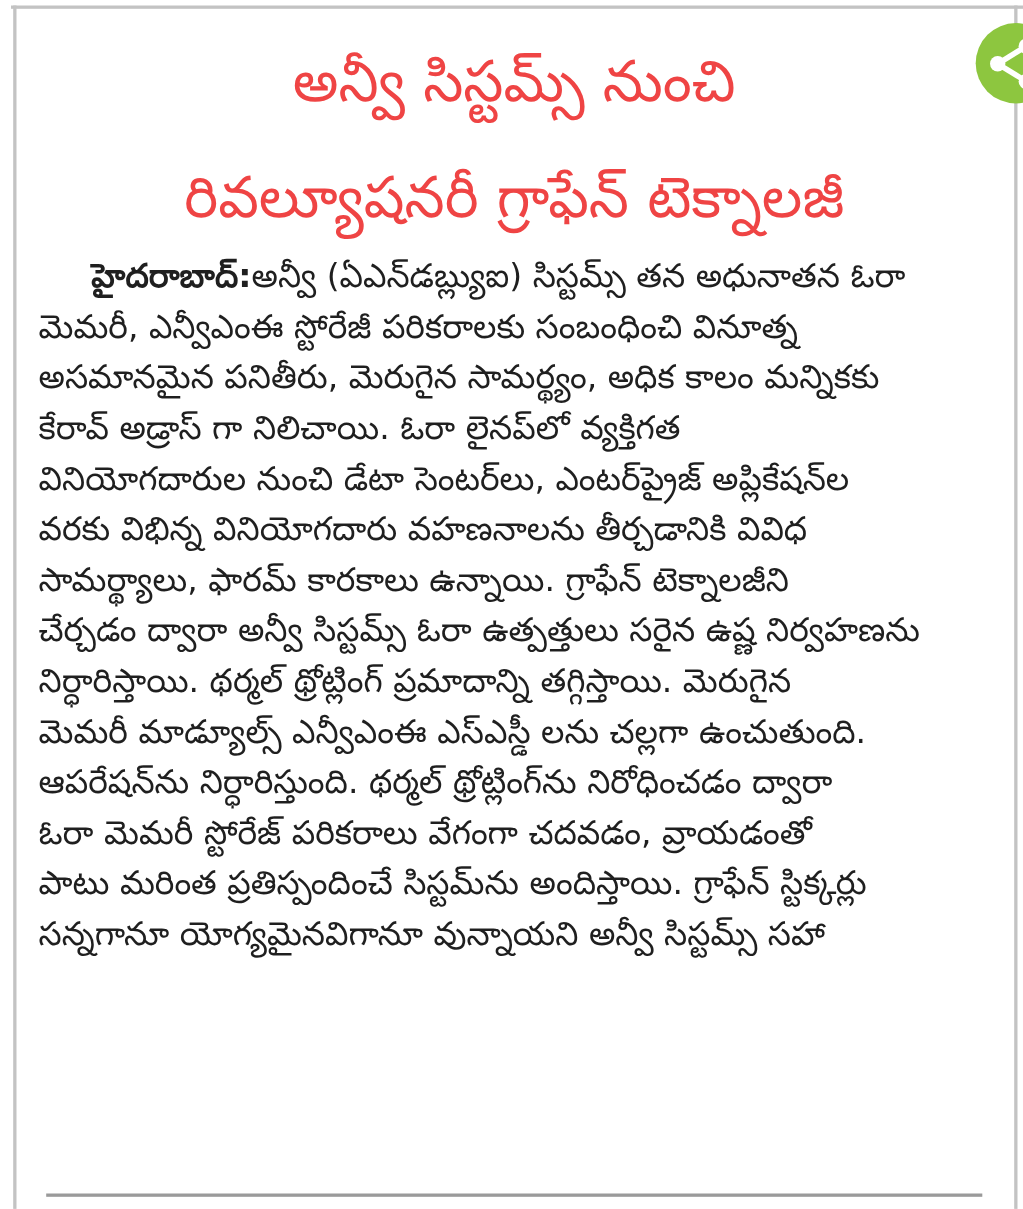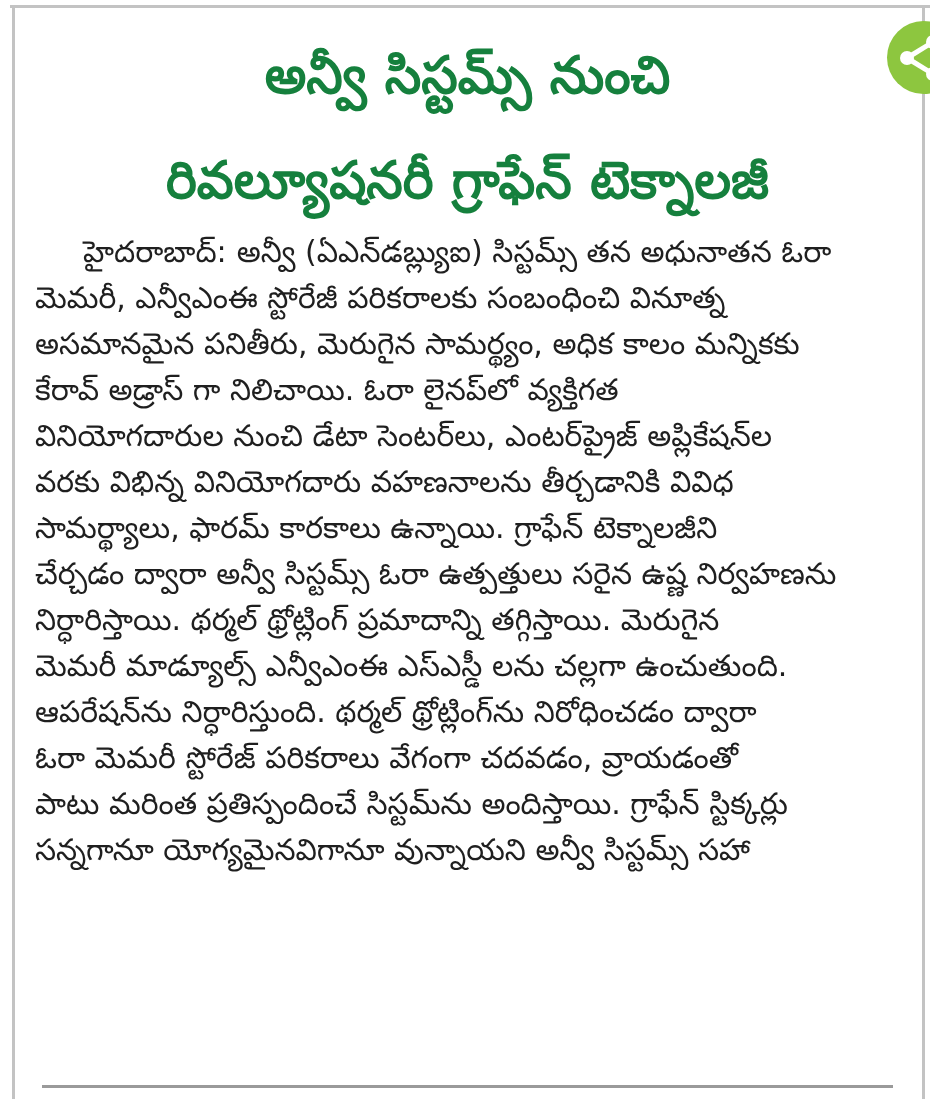--- a/index.html
+++ b/index.html
@@ -36,22 +36,22 @@
     width: 3px; height: 1094px;
     background: #c3c3c3;
     z-index: 1;
   }
   
   .headline {
     position: absolute;
     left: 25px;
     width: 885px;
     text-align: center;
-    font-weight: bold;
-    color: #15803d;
+    font-weight: normal;
+    color: #ef4444;
     font-size: 52px;
     white-space: nowrap;
     z-index: 2;
   }
   .headline.l1 { top: 27px;  height: 96px; line-height: 96px; }
   .headline.l2 { top: 132px; height: 96px; line-height: 96px; }
   
   .article {
     position: absolute;
     left: 35px; top: 229px;
@@ -60,22 +60,21 @@
   }
   .line {
     height: 46px;
     line-height: 46px;
     font-size: 30px;
     white-space: nowrap;
     overflow: visible;
   }
   .line.indent { padding-left: 48px; }
   .dateline {
-    font-weight: normal;
-    margin-right: 10px;
+    font-weight: bold;
   }
   
   .divider {
     position: absolute;
     left: 42px; top: 1085px;
     width: 851px; height: 3px;
     background: #9a9a9a;
     z-index: 2;
   }
   

